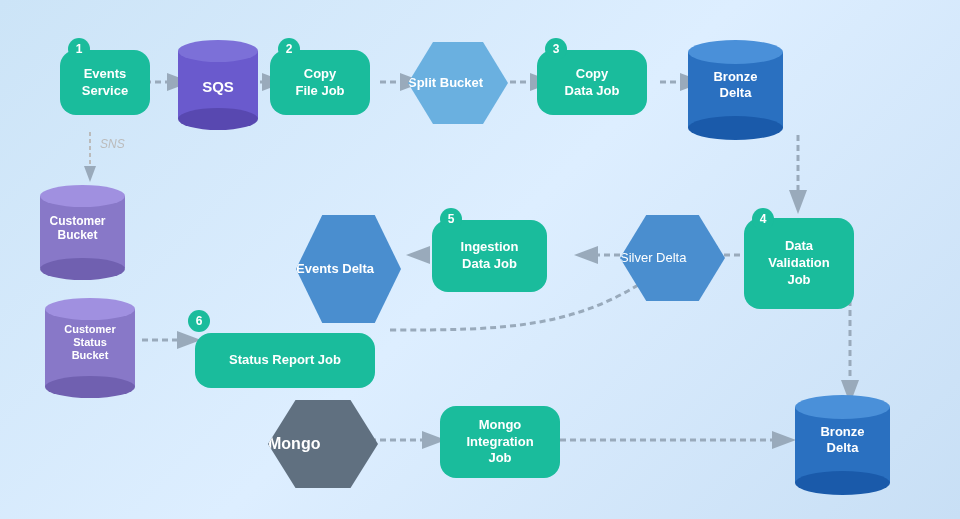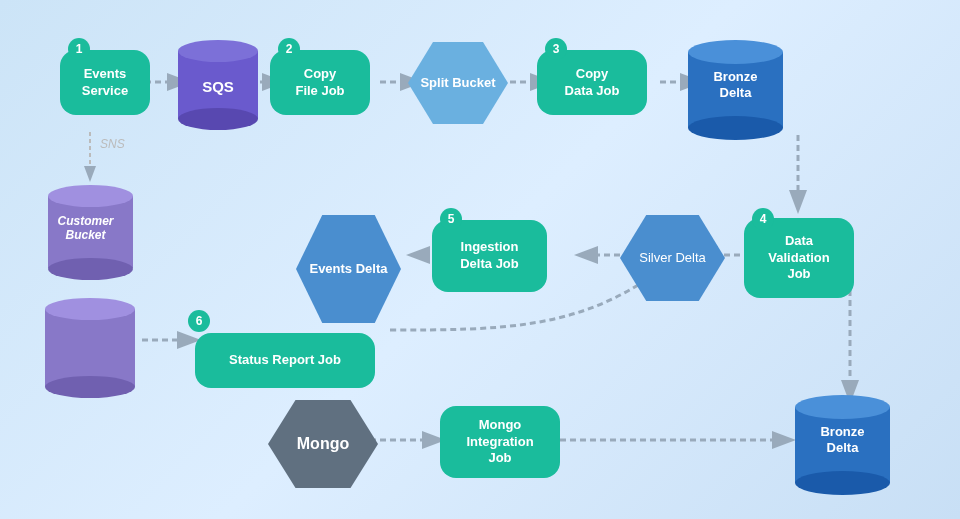--- a/index.html
+++ b/index.html
@@ -18,21 +18,21 @@
       height: 519px;
       background: linear-gradient(135deg, #cce4f7 0%, #ddeeff 50%, #c8dff5 100%);
     }
 
     .hex-inner {
       clip-path: polygon(25% 0%, 75% 0%, 100% 50%, 75% 100%, 25% 100%, 0% 50%);
       width: 100%;
       height: 100%;
       display: flex;
       align-items: center;
-      justify-content: center;
+      justify-content: flex-start;
     }
 
     
     .job-box {
       position: absolute;
       background: #1abc9c;
       border-radius: 16px;
       display: flex;
       align-items: center;
       justify-content: center;
@@ -154,63 +154,66 @@
   </div>
 
   <div style="position:absolute; left:688px; top:40px; width:95px; height:100px;">
     <div style="position:absolute;top:0;left:0;width:95px;height:24px;background:#4a90d9;border-radius:50%;z-index:2;"></div>
     <div style="position:absolute;top:12px;left:0;width:95px;height:76px;background:#2a70c0;"></div>
     <div style="position:absolute;bottom:0;left:0;width:95px;height:24px;background:#1a5aaa;border-radius:50%;z-index:2;"></div>
     <span style="position:absolute;top:45%;left:50%;transform:translate(-50%,-50%);color:white;font-weight:bold;font-size:13px;text-align:center;z-index:3;line-height:1.2;">Bronze
 Delta</span>
   </div>
 
-  <div style="position:absolute; left:48px; top:185px; width:75px; height:95px;font-style:italic;">
+  <div style="position:absolute; left:40px; top:185px; width:75px; height:95px;">
     <div style="position:absolute;top:0;left:0;width:85px;height:22px;background:#a090e0;border-radius:50%;z-index:2;"></div>
     <div style="position:absolute;top:11px;left:0;width:85px;height:72px;background:#8878c8;"></div>
     <div style="position:absolute;bottom:0;left:0;width:85px;height:22px;background:#7060b0;border-radius:50%;z-index:2;"></div>
     <span style="position:absolute;top:45%;left:50%;transform:translate(-50%,-50%);color:white;font-weight:bold;font-size:12px;text-align:center;z-index:3;line-height:1.2;">Customer
 Bucket</span>
   </div>
 
   <div style="position:absolute; left:100px; top:137px; color:#bbb; font-size:12px; font-style:italic;">SNS</div>
 
   <div style="position:absolute; left:296px; top:215px; width:105px; height:108px;">
     <div class="hex-inner" style="background:#4a8ecf;">
       <span style="color:white;font-weight:bold;font-size:13px;text-align:center;line-height:1.2;">Events
 Delta</span>
     </div>
   </div>
 
   <div class="badge" style="left:440px; top:208px;">5</div>
 
   <div class="job-box" style="left:432px; top:220px; width:115px; height:72px; background:#1abc9c;">
     <span style="white-space:pre-line;">Ingestion
-Delta Job</span>
+Data Job</span>
   </div>
 
   <div style="position:absolute; left:620px; top:215px; width:105px; height:86px;">
     <div class="hex-inner" style="background:#4a8ecf;">
       <span style="color:white;font-weight:normal;font-size:13px;text-align:center;line-height:1.2;">Silver
 Delta</span>
     </div>
   </div>
 
   <div class="badge" style="left:752px; top:208px;">4</div>
 
-  <div class="job-box" style="left:744px; top:218px; width:110px; height:80px; background:#1abc9c;">
+  <div class="job-box" style="left:744px; top:218px; width:110px; height:91px; background:#1abc9c;">
     <span style="white-space:pre-line;">Data
 Validation
 Job</span>
   </div>
 
   <div style="position:absolute; left:45px; top:298px; width:90px; height:100px;">
     <div style="position:absolute;top:0;left:0;width:90px;height:22px;background:#a090e0;border-radius:50%;z-index:2;"></div>
     <div style="position:absolute;top:11px;left:0;width:90px;height:78px;background:#8878c8;"></div>
     <div style="position:absolute;bottom:0;left:0;width:90px;height:22px;background:#7060b0;border-radius:50%;z-index:2;"></div>
+    <span style="position:absolute;top:45%;left:50%;transform:translate(-50%,-50%);color:white;font-weight:bold;font-size:11px;text-align:center;z-index:3;line-height:1.2;">Customer
+Status
+Bucket</span>
   </div>
 
   <div class="badge" style="left:188px; top:310px;">6</div>
 
   <div class="job-box" style="left:195px; top:318px; width:180px; height:55px; background:#1abc9c;margin-top:15px;">
     <span>Status Report Job</span>
   </div>
 
   <div style="position:absolute; left:268px; top:400px; width:110px; height:88px;">
     <div class="hex-inner" style="background:#607080;">

